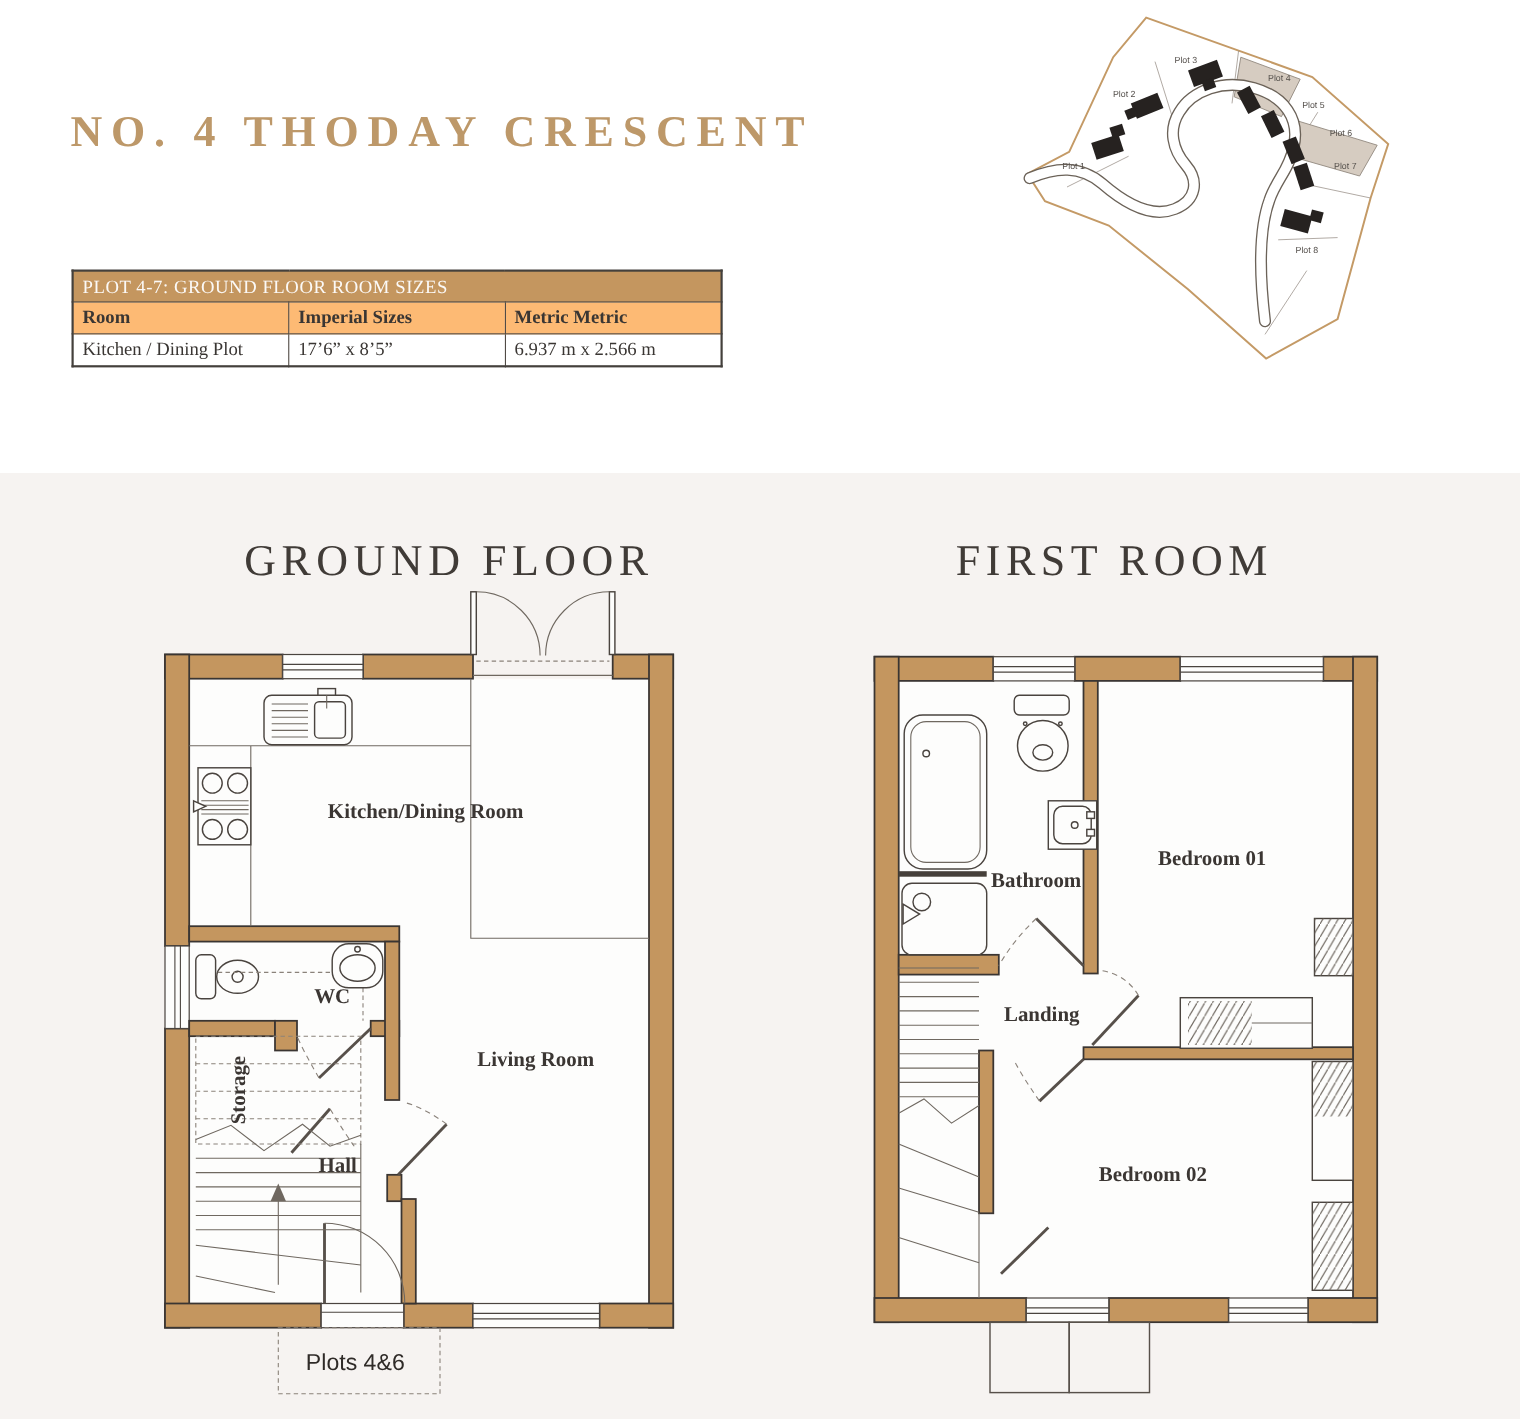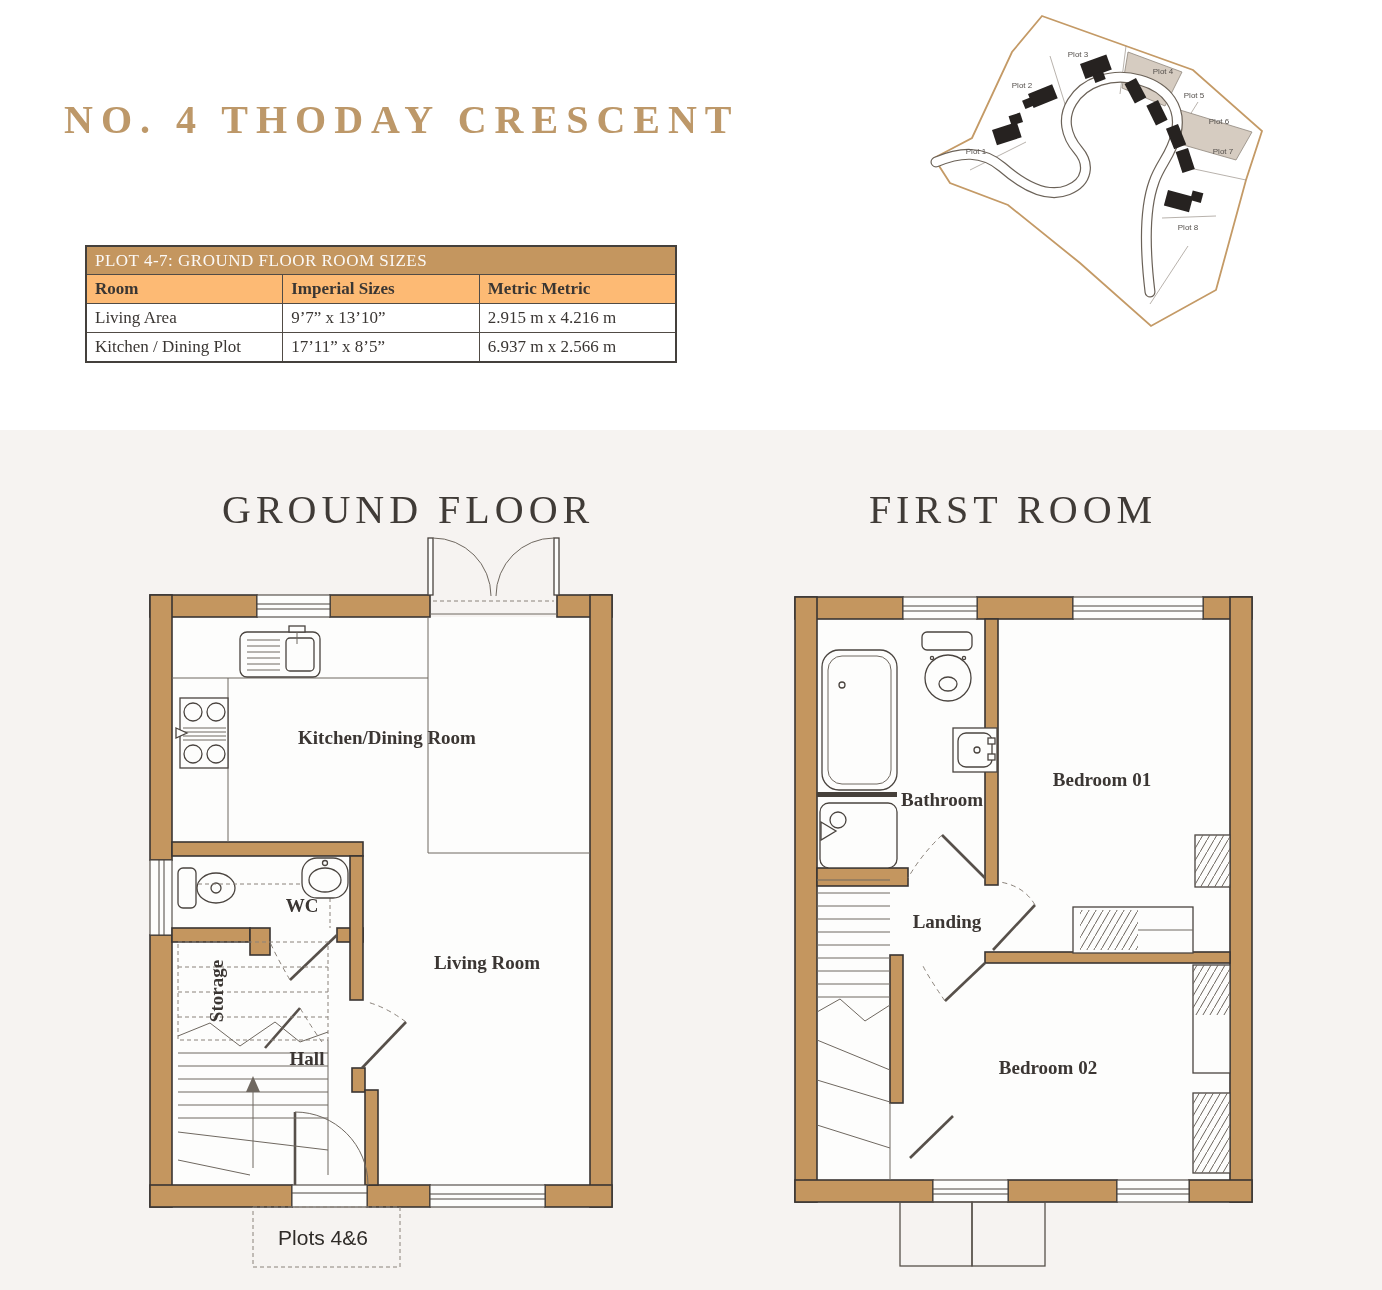--- a/index.html
+++ b/index.html
@@ -5,21 +5,21 @@
   html,body{margin:0;padding:0;}
   body{
     width:1382px;height:1290px;position:relative;background:#ffffff;
     font-family:"Liberation Serif", serif;overflow:hidden;
   }
   .lower-panel{position:absolute;left:0;top:430px;width:1382px;height:860px;background:#F6F3F1;}
   .page-title{
     position:absolute;left:64px;top:96px;font-size:40px;letter-spacing:8px;
     color:#BD9869;font-weight:700;white-space:nowrap;
   }
-  .rt-wrap{position:absolute;left:65px;top:245px;width:592px;margin-left:20px;}
+  .rt-wrap{position:absolute;left:65px;top:245px;width:592px;}
   table.rt{border-collapse:collapse;width:592px;table-layout:fixed;
     font-size:17px;color:#3A3633;background:#fff;border:2px solid #44403C;}
   table.rt td,table.rt th{border:1px solid #514B45;padding:3px 8px;font-weight:400;text-align:left;height:22px;}
   table.rt td.bar{background:#C4965F;color:#FBF9F7;font-size:17px;letter-spacing:.5px;height:21px;}
   table.rt tr.cols th{background:#fdba74;font-weight:bold;}
   .c1{width:236px}.c2{width:145px}.c3{width:161px}
   .floor-title{
     position:absolute;top:486px;width:300px;text-align:center;
     font-size:40px;letter-spacing:5px;color:#403B37;white-space:nowrap;
   }
@@ -51,27 +51,22 @@
     <tbody>
         <tr>
           <td class="bar" colspan="3">PLOT 4-7: GROUND FLOOR ROOM SIZES</td>
         </tr>
     <tr class="cols">
       <th class="c1">Room</th>
       <th class="c2">Imperial Sizes</th>
       <th class="c3">Metric Metric</th>
     </tr>
     <tr>
-      <td>Living Area</td>
-      <td>9’7” x 13’10”</td>
-      <td>2.915 m x 4.216 m</td>
-    </tr>
-    <tr>
       <td>Kitchen / Dining Plot</td>
-      <td>17’11” x 8’5”</td>
+      <td>17’6” x 8’5”</td>
       <td>6.937 m x 2.566 m</td>
     </tr>
   </tbody>
     </table>
 </div>
 
 <svg style="left:930px;top:2px" width="452" height="335" viewBox="0 0 452 335">
   <path d="M 112,14 L 196,44 L 263,68 L 332,129 L 316,178 L 286,288 L 221,324 L 150,261 L 78,203 L 20,181 L 4,156 L 42,136 L 82,50 Z" fill="#FFFFFF" stroke="#C49A66" stroke-width="1.8"></path>
   <g stroke="#9A9188" stroke-width="0.7">
     <line x1="96" y1="140" x2="40" y2="168"></line>

